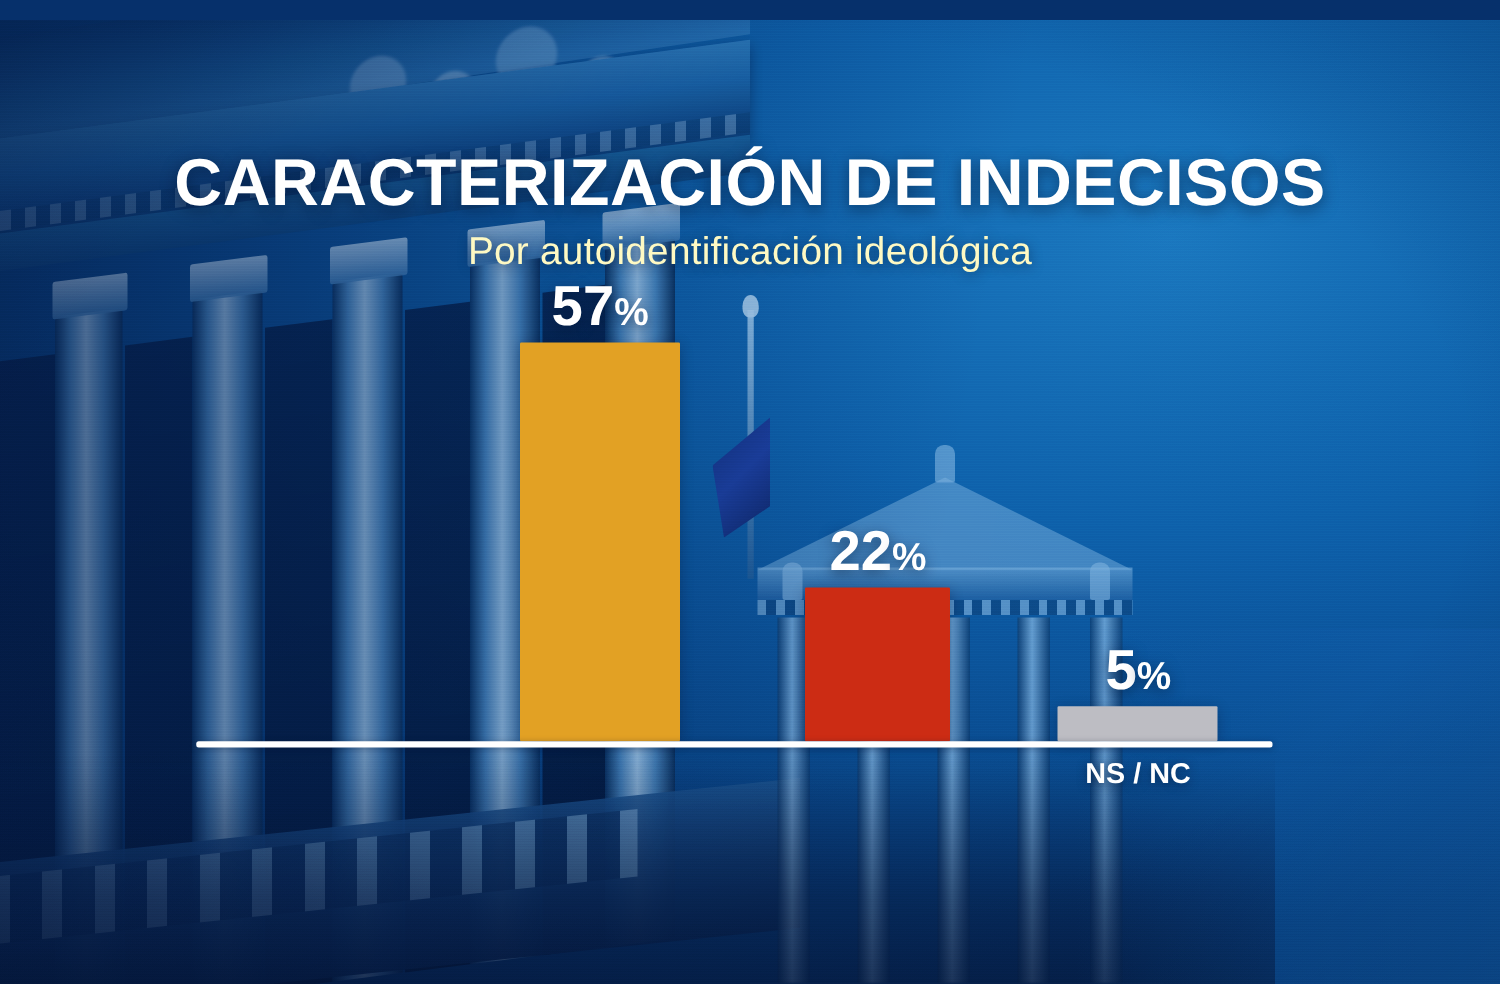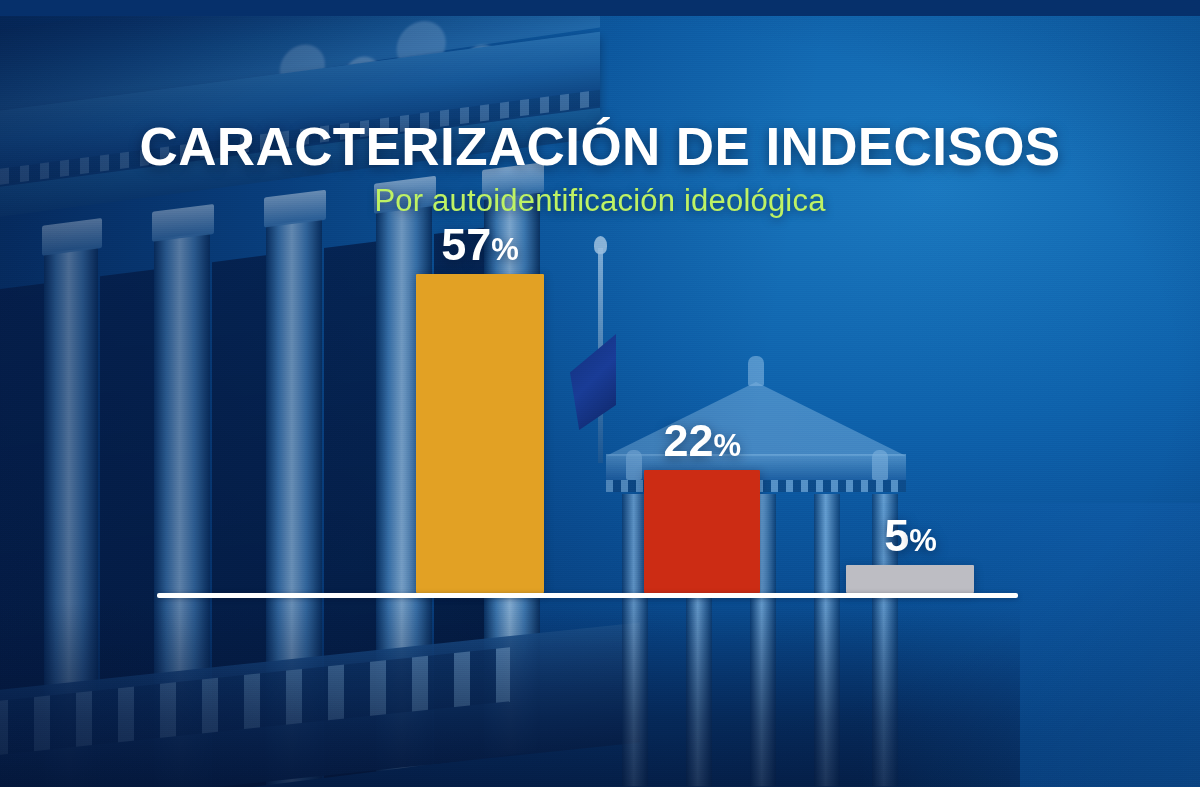--- a/index.html
+++ b/index.html
@@ -205,21 +205,21 @@
     color: #ffffff;
     font-size: 53px;
     font-weight: 900;
     letter-spacing: 0.4px;
     line-height: 1.02;
     text-shadow: 0 3px 12px rgba(2,18,48,0.55);
     font-stretch: condensed;
   }
   .chart-subtitle {
     margin: 9px 0 0 0;
-    color: #bef264;
+    color: #fef9c3;
     font-size: 31px;
     font-weight: 400;
     letter-spacing: 0.2px;
     text-shadow: 0 2px 9px rgba(2,18,48,0.5);
   }
 
   
   .plot {
     position: absolute;
     left: 157px;
@@ -372,18 +372,19 @@
           <div class="bar-col" style="width: 116px; padding-left: 14px;">
             <div class="bar-value"><span>22</span><span class="pct">%</span></div>
             <div class="bar-rect" style="height: 123.129px; background: rgb(204, 44, 20);"></div>
           </div>
         </div>
         <div class="bar-slot" style="left: 75%; width: 25%;">
           <div class="bar-col" style="width: 128px;">
             <div class="bar-value"><span>5</span><span class="pct">%</span></div>
             <div class="bar-rect" style="height: 27.9839px; background: rgb(189, 189, 195);"></div>
           </div>
+          <div class="cat-label">NS / NC</div>
         </div>
       </div>
     <div class="baseline"></div>
   </div>
 
 </div>
 
 </body></html>

